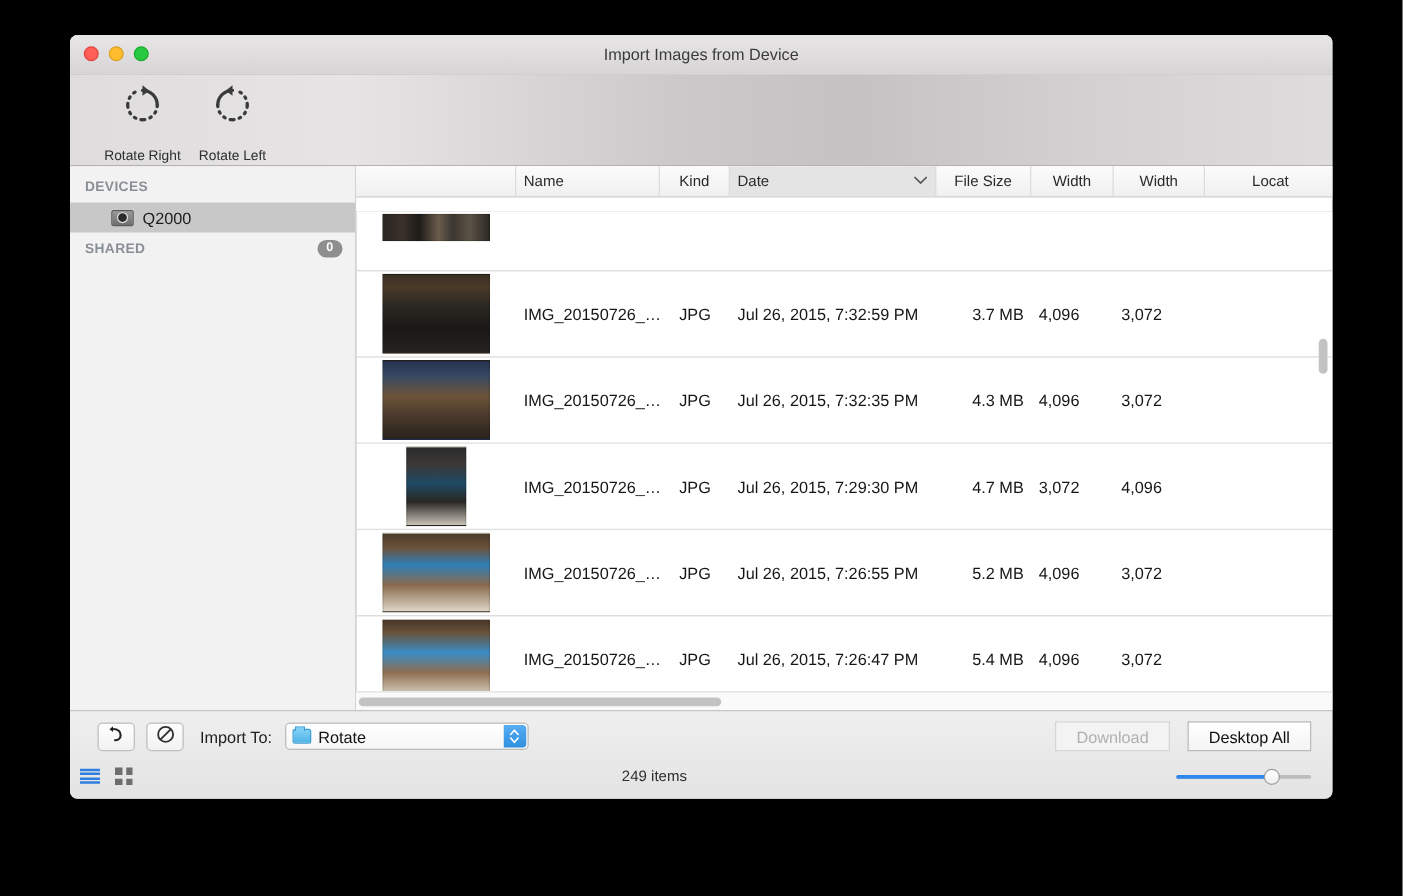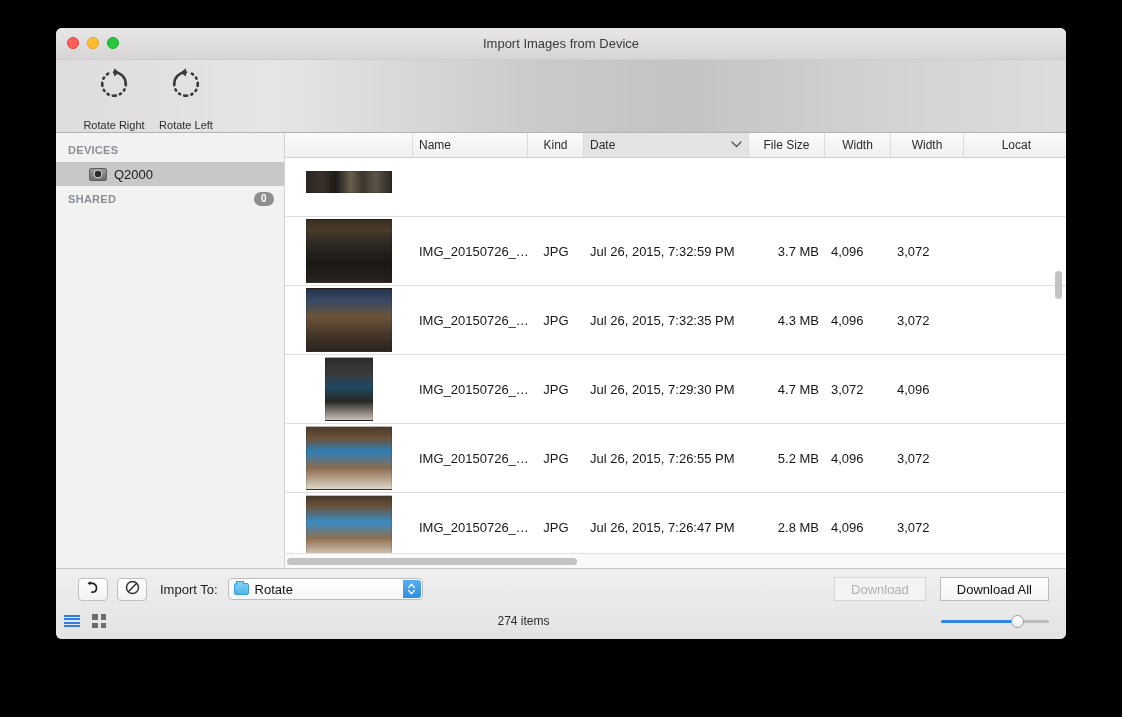--- a/index.html
+++ b/index.html
@@ -390,21 +390,21 @@
               <div class="cell" style="width: 73px; text-align: left;">3,072</div>
               <div class="cell" style="width: 73px; text-align: left;"></div>
             </div>
             <div class="row">
               <div class="cell thumb" style="width: 128px;">
                 <div class="thumb-img" style="width: 86px; height: 64px; background: linear-gradient(rgb(70, 55, 41) 0%, rgb(106, 81, 57) 16%, rgb(58, 140, 196) 42%, rgb(143, 110, 80) 68%, rgb(226, 219, 206) 100%), radial-gradient(circle at 26% 8%, rgb(255, 230, 173) 0px, rgb(255, 230, 173) 2px, transparent 3px), radial-gradient(circle at 60% 9%, rgb(255, 230, 173) 0px, rgb(255, 230, 173) 2px, transparent 3px); background-blend-mode: normal;"></div>
               </div>
               <div class="cell" style="width: 115px; text-align: left;">IMG_20150726_…</div>
               <div class="cell" style="width: 56px; text-align: center;">JPG</div>
               <div class="cell" style="width: 165px; text-align: left;">Jul 26, 2015, 7:26:47 PM</div>
-              <div class="cell" style="width: 76px; text-align: right;">2.8 MB</div>
+              <div class="cell" style="width: 76px; text-align: right;">5.4 MB</div>
               <div class="cell" style="width: 66px; text-align: left;">4,096</div>
               <div class="cell" style="width: 73px; text-align: left;">3,072</div>
               <div class="cell" style="width: 73px; text-align: left;"></div>
             </div>
             <div class="row">
               <div class="cell" style="width: 73px; text-align: left;"></div>
             </div>
           </div>
         <div id="vscroll">
           <div id="vthumb" style="top: 100px;"></div>
@@ -448,42 +448,42 @@
         <span class="popup-stepper">
           <svg width="9" height="14" viewBox="0 0 9 14">
             <path d="M1.5 5.6 L4.5 2.2 L7.5 5.6" fill="none" stroke="#fff" stroke-width="1.3" stroke-linecap="round"></path>
             <path d="M1.5 8.4 L4.5 11.8 L7.5 8.4" fill="none" stroke="#fff" stroke-width="1.3" stroke-linecap="round"></path>
           </svg>
         </span>
       </div>
       <div style="flex:1"></div>
       <div class="push-btn disabled">Download</div>
       <div style="width:14px"></div>
-      <div class="push-btn">Download All</div>
+      <div class="push-btn">Desktop All</div>
       <div style="width:17px"></div>
     </div>
 
     <div id="bottom-row2">
       <div style="width:8px"></div>
       <div class="vtoggle">
         <span class="listicon">
             <i></i>
             <i></i>
             <i></i>
             <i></i>
           </span>
         <span class="gridicon">
             <i></i>
             <i></i>
             <i></i>
             <i></i>
           </span>
       </div>
       <div style="flex:1"></div>
-      <span class="items-label">274 items</span>
+      <span class="items-label">249 items</span>
       <div style="flex:1"></div>
       <div class="slider">
         <div class="slider-track"></div>
         <div class="slider-fill" style="width: 70%;"></div>
         <div class="slider-thumb" style="left: calc(70% - 6px);"></div>
       </div>
       <div style="width:17px"></div>
     </div>
 
   </div>

